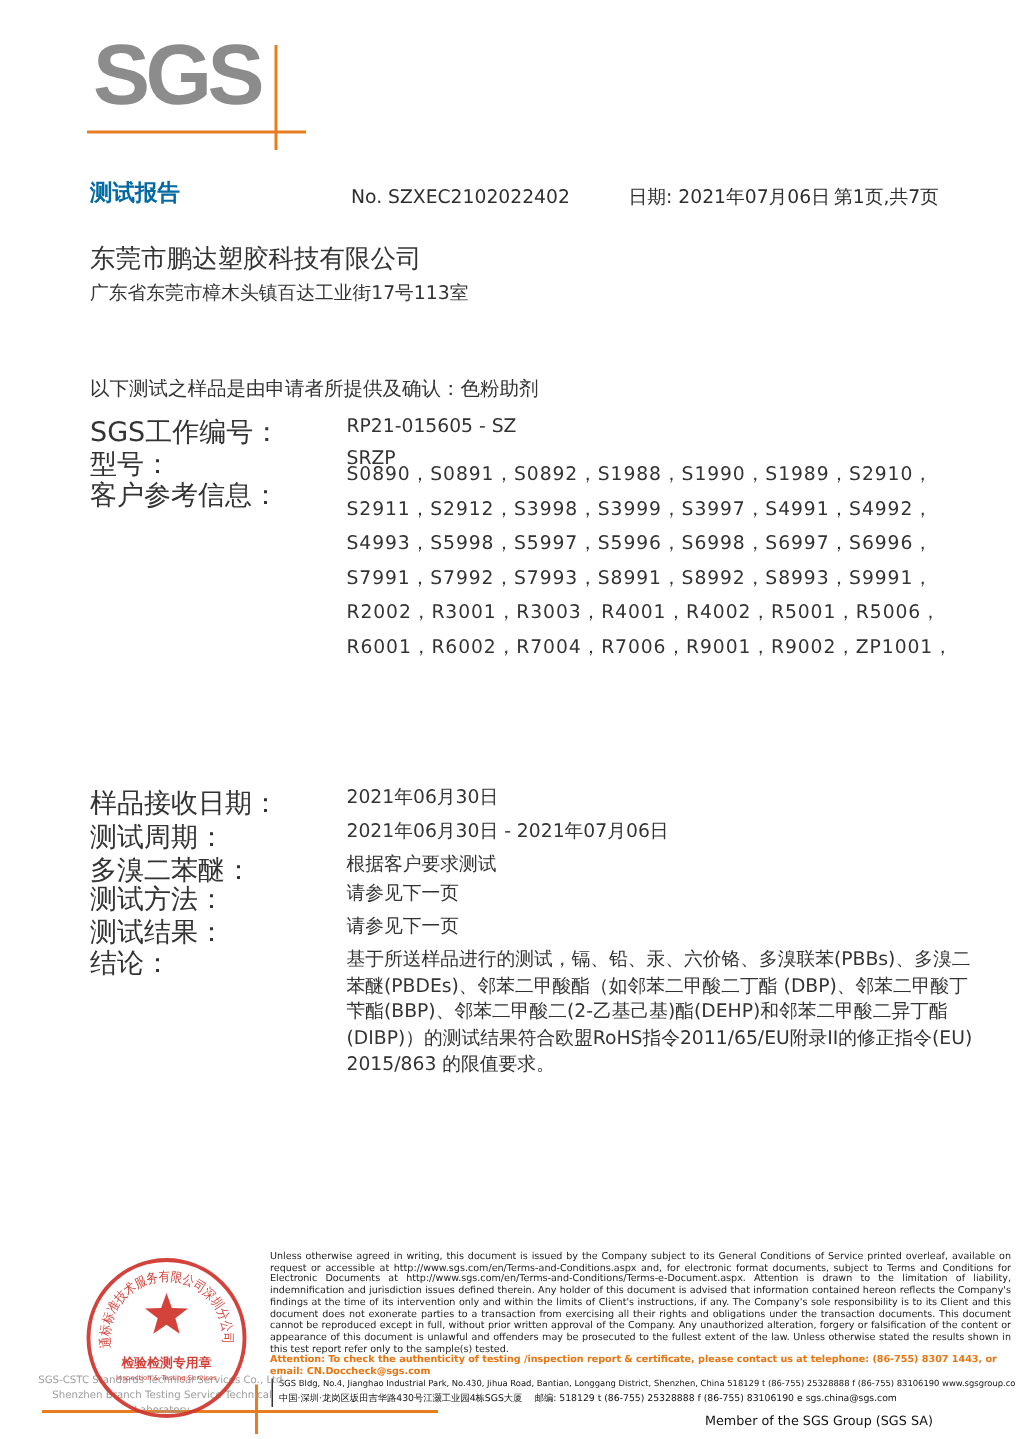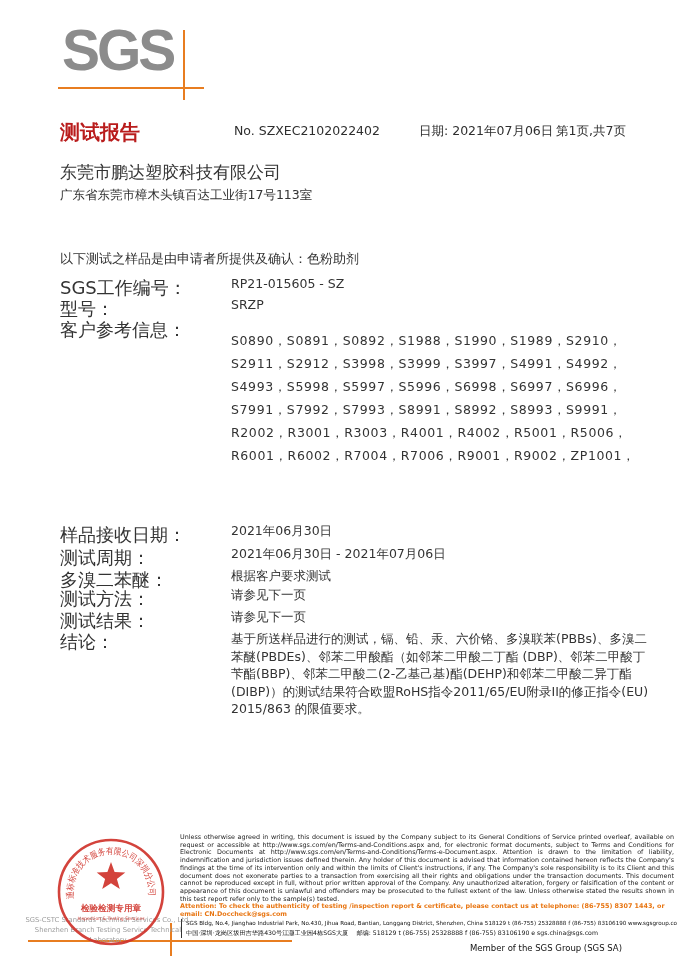--- a/index.html
+++ b/index.html
@@ -8,33 +8,33 @@
     font-family:"DejaVu Sans","Liberation Sans",sans-serif;color:#3a3a3a;
   }
   
   .logo-text{
     position:absolute;left:62px;top:22px;font-size:57px;font-weight:bold;
     color:#8c8c8c;letter-spacing:-3px;font-family:"Liberation Sans",sans-serif;line-height:1;
   }
   .logo-hline{position:absolute;left:58px;top:87px;width:146px;height:2px;background:#e87d20;}
   .logo-vline{position:absolute;left:183px;top:30px;width:2px;height:70px;background:#e87d20;}
   
-  .hdr-title{position:absolute;left:60px;top:119px;font-size:20px;font-weight:bold;color:#b91c1c;}
+  .hdr-title{position:absolute;left:60px;top:119px;font-size:15px;font-weight:bold;color:#0369a1;}
   .hdr-no{position:absolute;left:234px;top:123px;font-size:12.5px;color:#2e2e2e;}
   .hdr-date{position:absolute;left:419px;top:123px;font-size:12.5px;color:#2e2e2e;}
   .hdr-page{position:absolute;left:556px;top:123px;font-size:12.5px;color:#2e2e2e;}
   
   .app-name{position:absolute;left:60px;top:161px;font-size:17px;color:#333;}
   .app-addr{position:absolute;left:60px;top:187px;font-size:12.5px;color:#333;}
   .statement{position:absolute;left:60px;top:250px;font-size:13px;color:#333;}
   
   .frow{position:absolute;left:0;top:0;width:677px;height:0;}
   .lbl{position:absolute;left:60px;top:0;font-size:18px;color:#333;white-space:nowrap;}
   .val{position:absolute;left:231px;top:0;font-size:12.5px;color:#333;white-space:nowrap;}
-  .ref-lines{position:absolute;left:231px;top:329px;font-size:12.5px;color:#333;}
+  .ref-lines{position:absolute;left:231px;top:304px;font-size:12.5px;color:#333;}
   .ref-lines div{line-height:23px;letter-spacing:0.6px;}
   .conclusion-val{
     position:absolute;left:231px;top:630px;width:426px;font-size:12.5px;color:#333;
     line-height:17.5px;white-space:normal;
   }
   
   .legal{
     position:absolute;left:180px;top:834px;width:494px;font-size:6.4px;line-height:7.7px;
     color:#1c1c1c;text-align:justify;
   }

